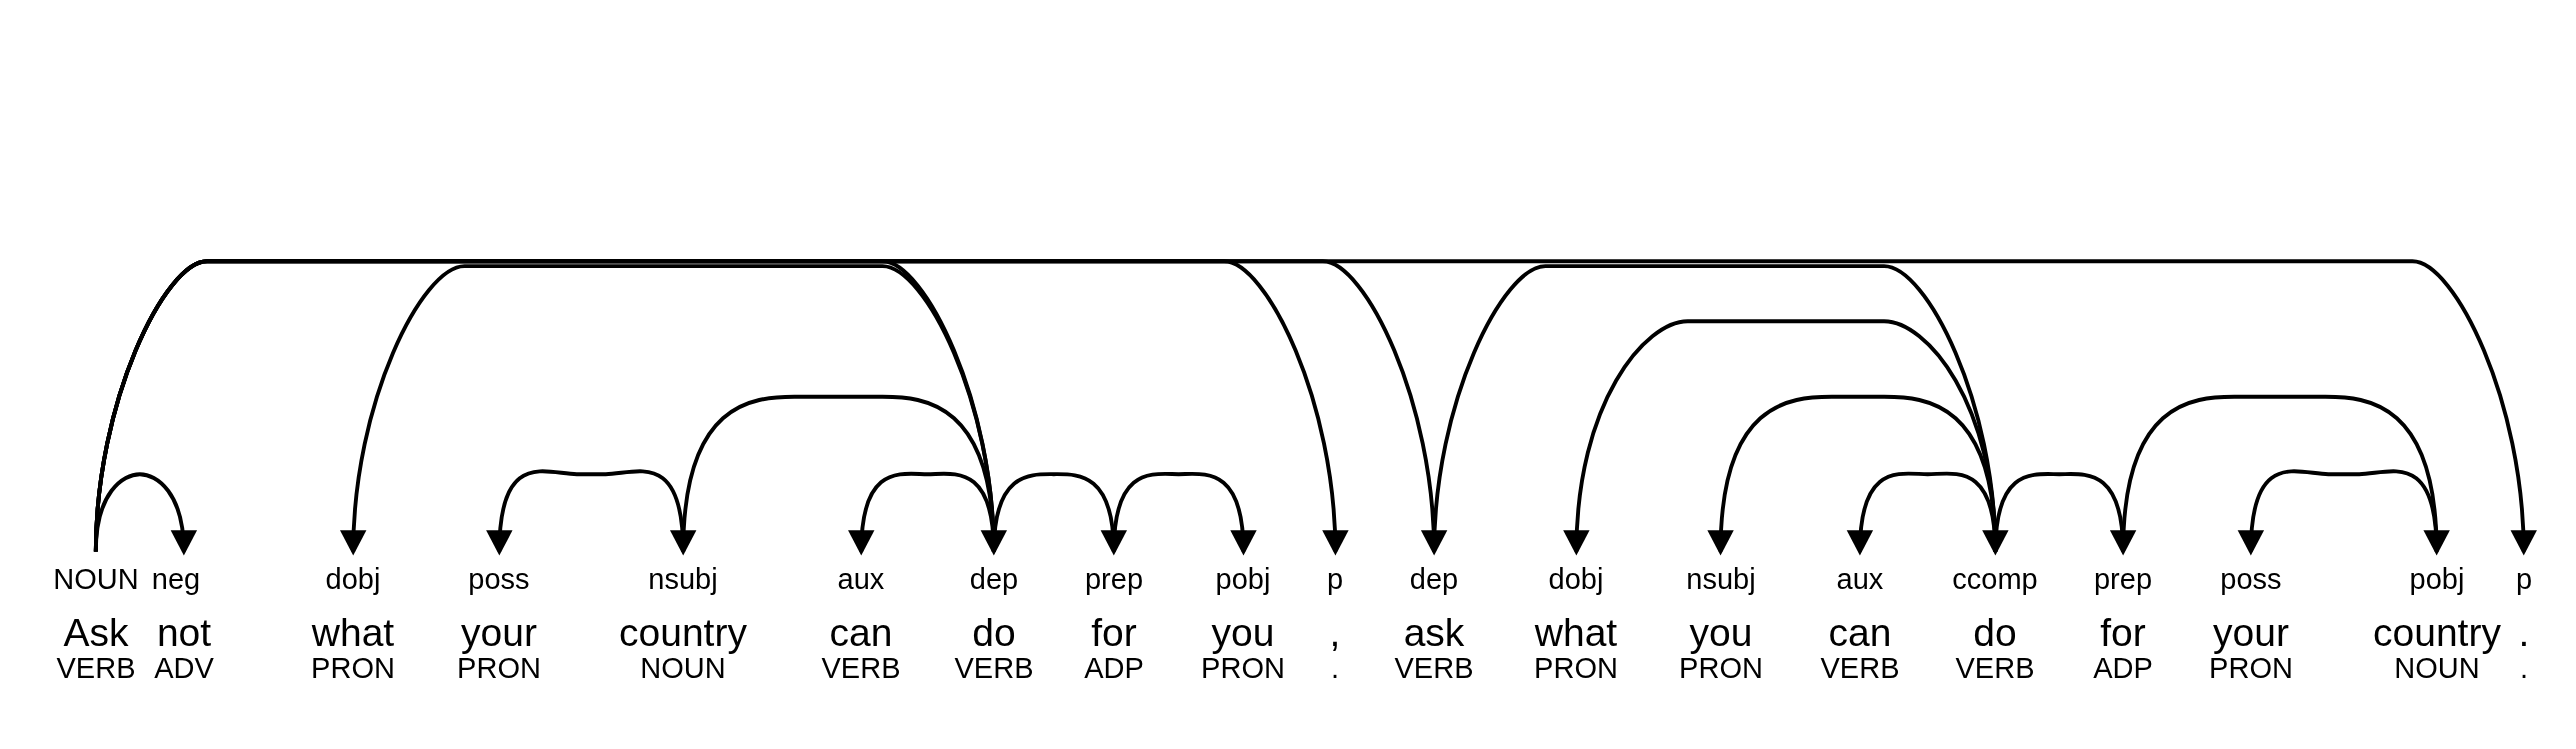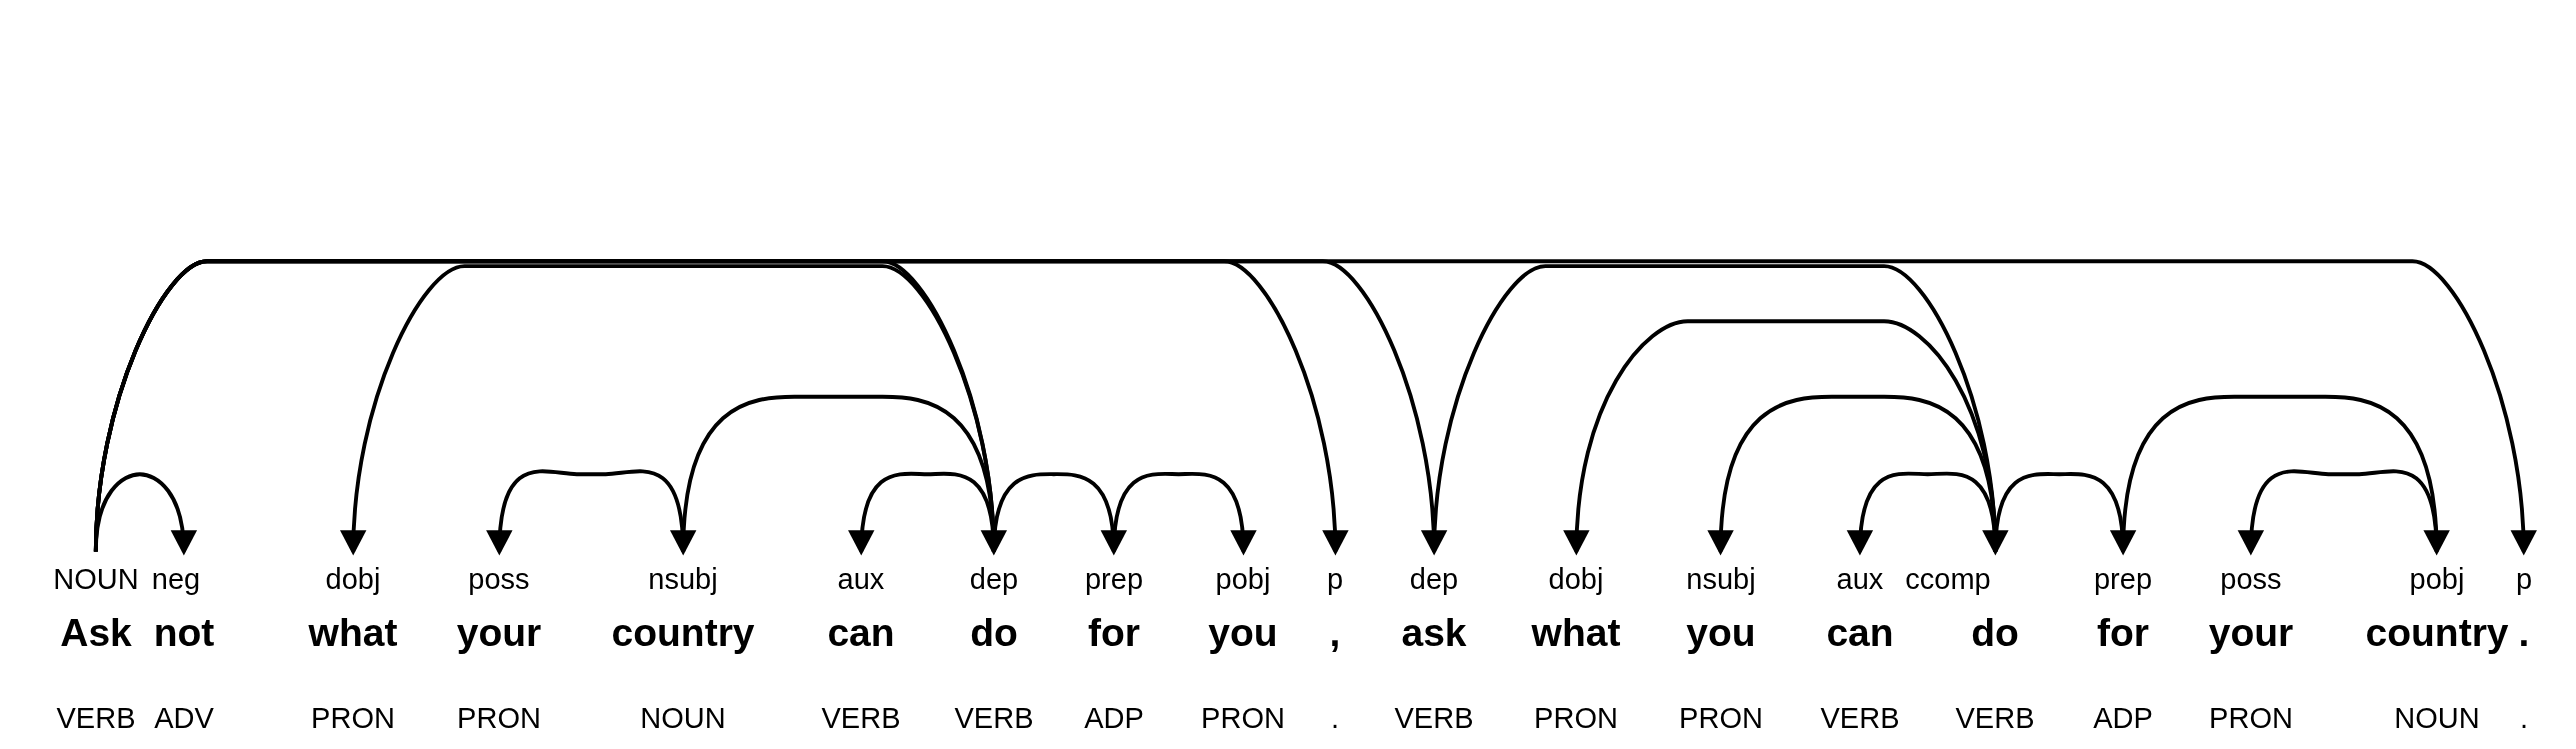--- a/index.html
+++ b/index.html
@@ -2,25 +2,25 @@
 <html><head>
 <meta charset="utf-8">
 <style>
   html,body{margin:0;padding:0;background:#ffffff;}
   body{width:2576px;height:750px;overflow:hidden;
        font-family:"Liberation Sans",sans-serif;color:#000000;}
   #stage{position:relative;width:2576px;height:750px;background:#ffffff;}
   #arcs{position:absolute;left:0;top:0;width:2576px;height:750px;}
   .tok{position:absolute;text-align:center;transform:translateX(-50%);white-space:nowrap;}
   .dep-label{font-size:29px;font-weight:400;line-height:1;}
-  .word{font-size:39px;font-weight:700;line-height:1;}
+  .word{font-size:39px;font-weight:400;line-height:1;}
   .pos{font-size:29px;font-weight:400;line-height:1;}
   .row-dep{top:565px;}
   .row-word{top:613px;}
-  .row-pos{top:704px;}
+  .row-pos{top:654px;}
 </style>
 </head>
 <body>
 
 <div id="stage">
   <svg id="arcs" viewBox="0 0 2662 775" preserveAspectRatio="none" aria-hidden="true">
       <path d="M 99 570 C 99 509.03, 127.21000000000001 490, 144.5 490 L 144.5 490 C 161.79 490, 190 509.03, 190 570" fill="none" stroke="#000000" stroke-width="4"></path>
       <path d="M 176.36 548 L 203.64 548 L 190 574 Z" fill="#000000"></path>
       <path d="M 365 570 C 365 415.9, 436.3 275, 480 275 L 912 275 C 955.7 275, 1027 415.9, 1027 570" fill="none" stroke="#000000" stroke-width="4"></path>
       <path d="M 351.36 548 L 378.64 548 L 365 574 Z" fill="#000000"></path>
@@ -93,21 +93,21 @@
       <div class="tok row-pos pos" style="left:1434px">VERB</div>
       <div class="tok row-dep dep-label" style="left:1576px">dobj</div>
       <div class="tok row-word word" style="left:1576px">what</div>
       <div class="tok row-pos pos" style="left:1576px">PRON</div>
       <div class="tok row-dep dep-label" style="left:1721px">nsubj</div>
       <div class="tok row-word word" style="left:1721px">you</div>
       <div class="tok row-pos pos" style="left:1721px">PRON</div>
       <div class="tok row-dep dep-label" style="left:1860px">aux</div>
       <div class="tok row-word word" style="left:1860px">can</div>
       <div class="tok row-pos pos" style="left:1860px">VERB</div>
-      <div class="tok row-dep dep-label" style="left:1948px">ccomp</div>
+      <div class="tok row-dep dep-label" style="left:1995px">ccomp</div>
       <div class="tok row-word word" style="left:1995px">do</div>
       <div class="tok row-pos pos" style="left:1995px">VERB</div>
       <div class="tok row-dep dep-label" style="left:2123px">prep</div>
       <div class="tok row-word word" style="left:2123px">for</div>
       <div class="tok row-pos pos" style="left:2123px">ADP</div>
       <div class="tok row-dep dep-label" style="left:2251px">poss</div>
       <div class="tok row-word word" style="left:2251px">your</div>
       <div class="tok row-pos pos" style="left:2251px">PRON</div>
       <div class="tok row-dep dep-label" style="left:2437px">pobj</div>
       <div class="tok row-word word" style="left:2437px">country</div>

